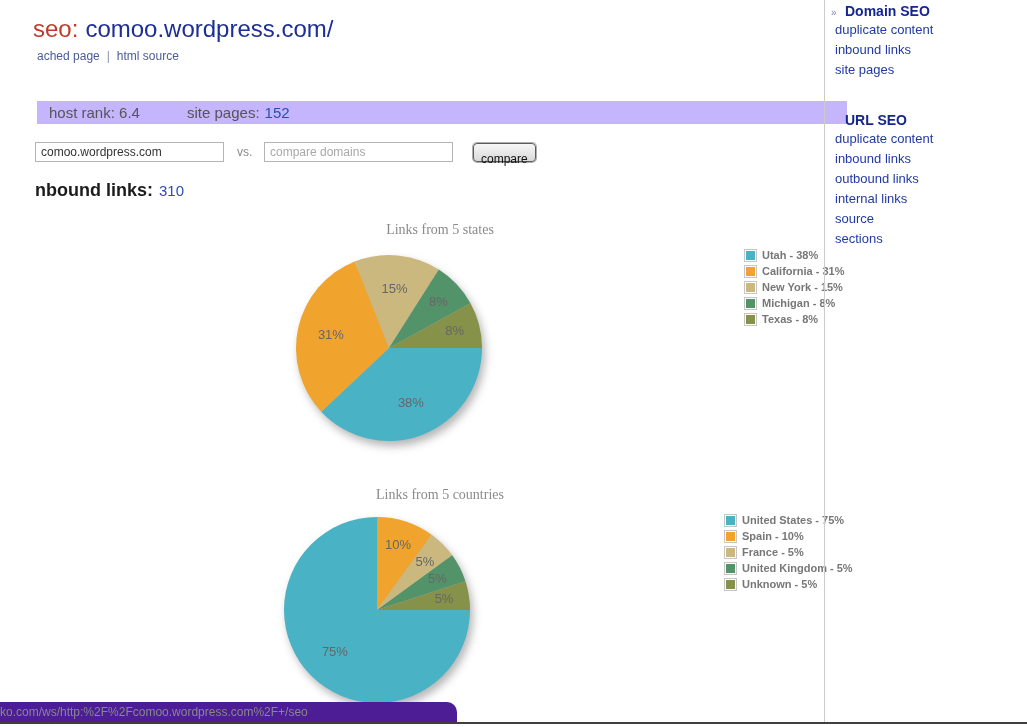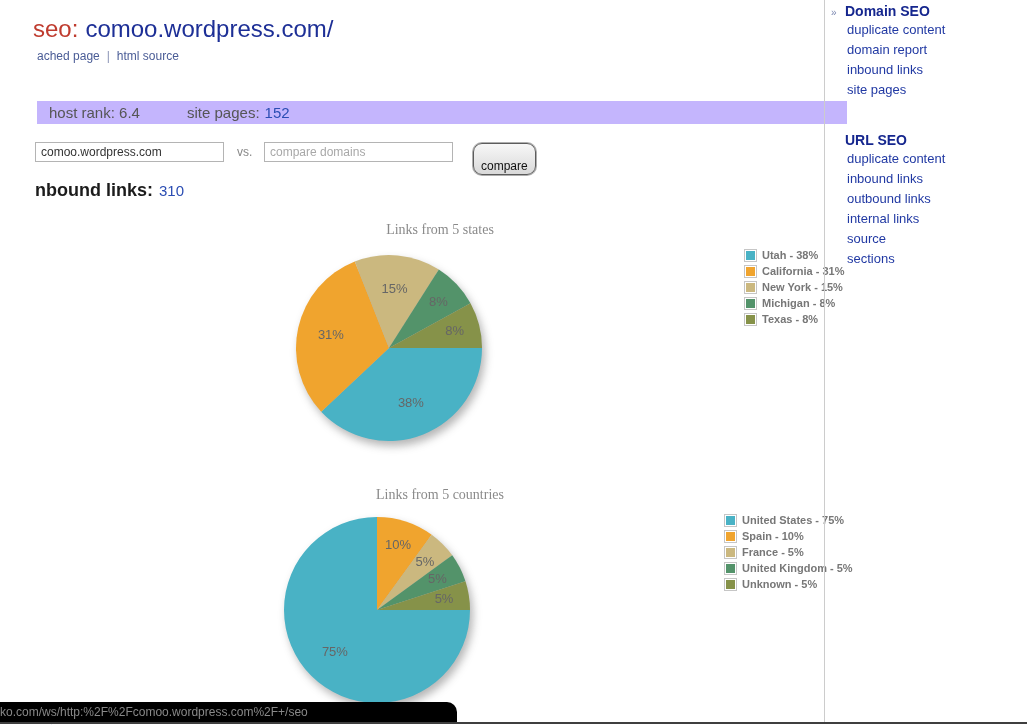--- a/index.html
+++ b/index.html
@@ -21,22 +21,22 @@
   .stats-bar .site-pages { position:absolute; left:150px; top:3px; font-size:15px; color:#555; }
   .stats-bar a.stat-link { color:#2b4db3; text-decoration:none; margin-left:5px; }
 
   .compare-row { position:absolute; left:0; top:133px; width:810px; height:24px; }
   .cmp-input { position:absolute; top:1px; height:20px; border:1px solid #b4b4b4; background:#fff;
                font-family:"Liberation Sans", sans-serif; font-size:12px; color:#333; padding:0 5px; outline:none; }
   #cmp-left  { left:-2px; width:189px; }
   #cmp-right { left:227px; width:189px; }
   #cmp-right::placeholder { color:#a8a8a8; opacity:1; }
   .vs-label { position:absolute; left:200px; top:4px; font-size:12px; color:#888; }
-  .compare-btn { position:absolute; left:436px; top:2px; height:19px; padding:15px 7px;
-                 border:1px solid #5c5c5c; border-radius:9px; background:linear-gradient(#f7f7f7,#d9d9d9);
+  .compare-btn { position:absolute; left:436px; top:2px; height:19px; padding:8px 7px;
+                 border:1px solid #5c5c5c; border-radius:4px; background:linear-gradient(#f7f7f7,#d9d9d9);
                  box-shadow:0 0 0 1px #aeaeae; font-family:"Liberation Sans", sans-serif;
                  font-size:12px; color:#111; cursor:pointer; }
 
   .inbound-row { position:absolute; left:-2px; top:172px; font-size:18px; color:#1c1c1c; font-weight:bold; white-space:nowrap; }
   .inbound-row a { font-size:15px; font-weight:normal; color:#2b4db3; text-decoration:none; margin-left:6px; }
 
   .chart-title { position:absolute; left:203px; width:400px; text-align:center; font-size:14px; color:#8a8a8a;font-family:Liberation Serif, serif; }
   #chart1-title { top:214px; }
   #chart2-title { top:479px; }
 
@@ -50,25 +50,25 @@
   #legend1 { left:707px; top:239px; }
   #legend2 { left:687px; top:504px; }
   .legend-item { display:flex; align-items:center; height:16px; white-space:nowrap; }
   .swatch { width:13px; height:13px; border:1px solid #c6c6c6; box-shadow:inset 0 0 0 1px #fff; margin-right:5px; flex:none; }
   .legend-label { font-size:11px; color:#777;font-weight:bold; }
 
   .sidebar-divider { position:absolute; left:824px; top:0; width:1px; height:723px; background:#ccc; }
   .sidebar { position:absolute; left:830px; top:2px; width:196px; }
   .sb-bullet { position:absolute; left:1px; top:5px; font-size:10px; color:#7a87b0; }
   .sb-title { margin-left:15px; font-size:14px; font-weight:bold; color:#15268e; height:18px; line-height:18px; }
-  .sb-items { margin-left:17px; }
+  .sb-items { margin-left:5px; }
   .sb-items a { display:block; height:20px; line-height:20px; font-size:13px; color:#2139a3; text-decoration:none; }
   .sb-gap { height:31px; }
 
-  .status-bar { position:absolute; left:0; top:702px; width:457px; height:21px; background:#000000;
+  .status-bar { position:absolute; left:0; top:702px; width:457px; height:21px; background:#4c1d95;
                 border-top-right-radius:10px; overflow:hidden; z-index:5; }
   .status-bar span { display:block; margin-left:-3px; padding-left:3px; line-height:21px; font-size:12px; color:#888; white-space:nowrap; }
   .swoosh { position:absolute; left:-8px; top:717px; width:60px; height:16px; border-radius:50%;
             border-top:2px solid #a5bccd; z-index:4; }
   .bottom-line { position:absolute; left:0; top:722px; width:1027px; height:2px; background:#3f3f3f; z-index:6; }
 </style>
 </head>
 <body>
 
 <div class="main">
@@ -184,21 +184,20 @@
 
 </div>
 
 <div class="sidebar-divider"></div>
 
 <div class="sidebar">
   <span class="sb-bullet">»</span>
   <div class="sb-title">Domain SEO</div>
   <div class="sb-items">
       <a href="#">duplicate content</a>
-      <a href="#">domain report</a>
       <a href="#">inbound links</a>
       <a href="#">site pages</a>
     </div>
   <div class="sb-gap"></div>
   <div class="sb-title">URL SEO</div>
   <div class="sb-items">
       <a href="#">duplicate content</a>
       <a href="#">inbound links</a>
       <a href="#">outbound links</a>
       <a href="#">internal links</a>

